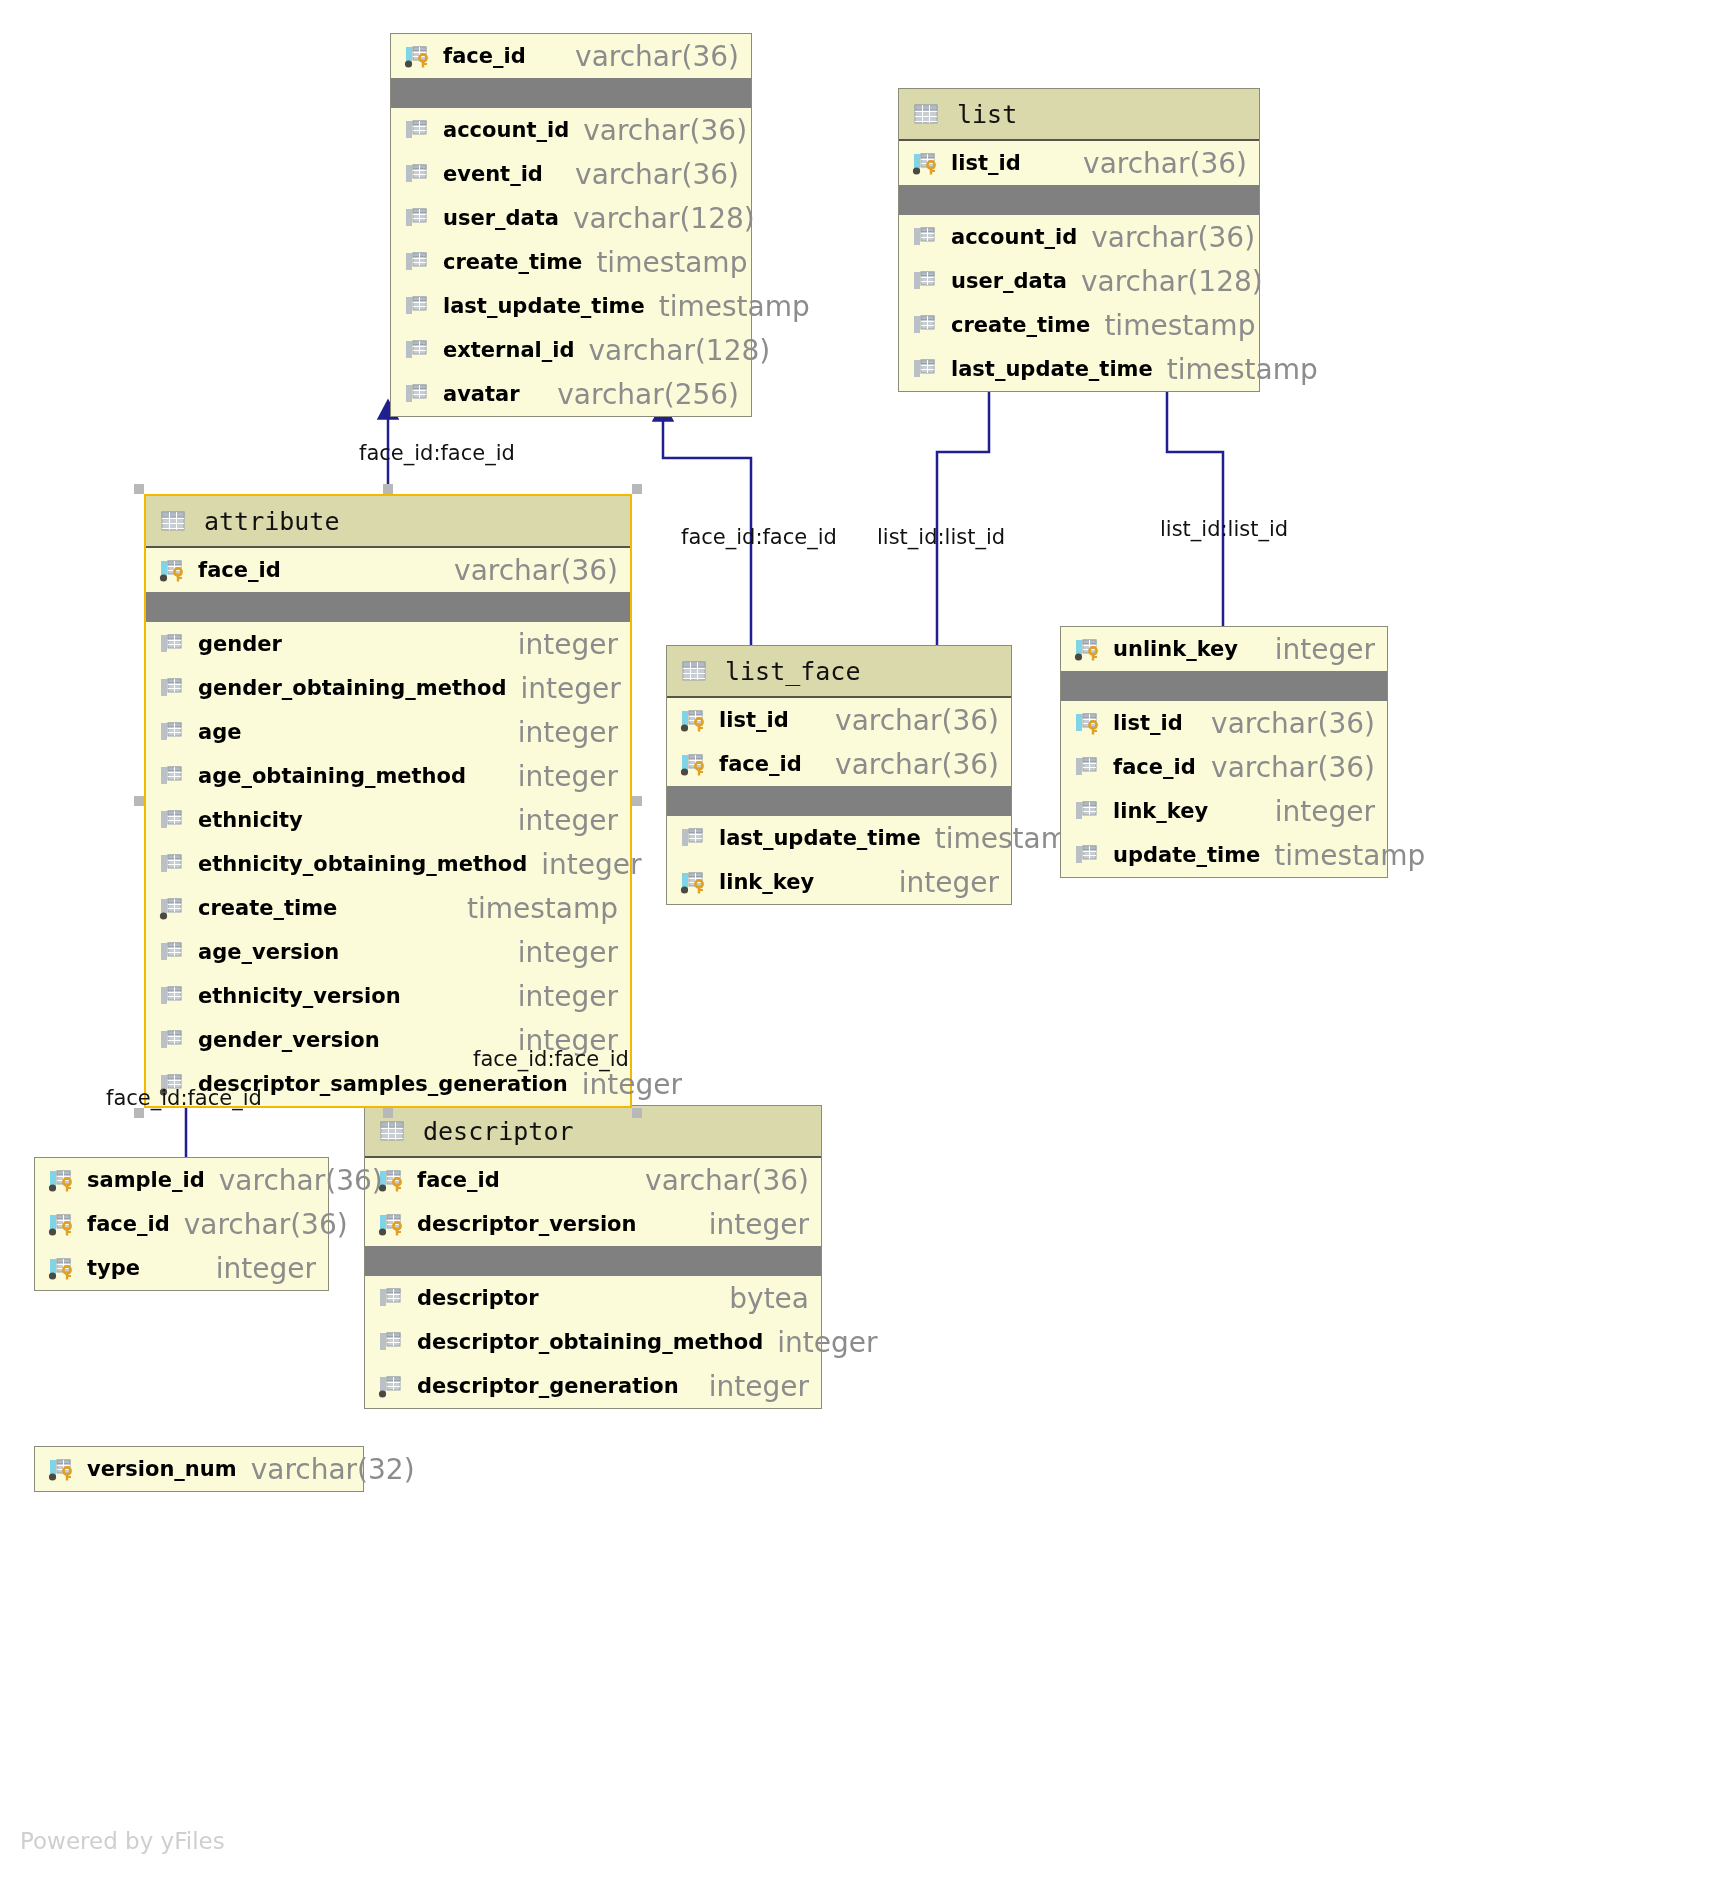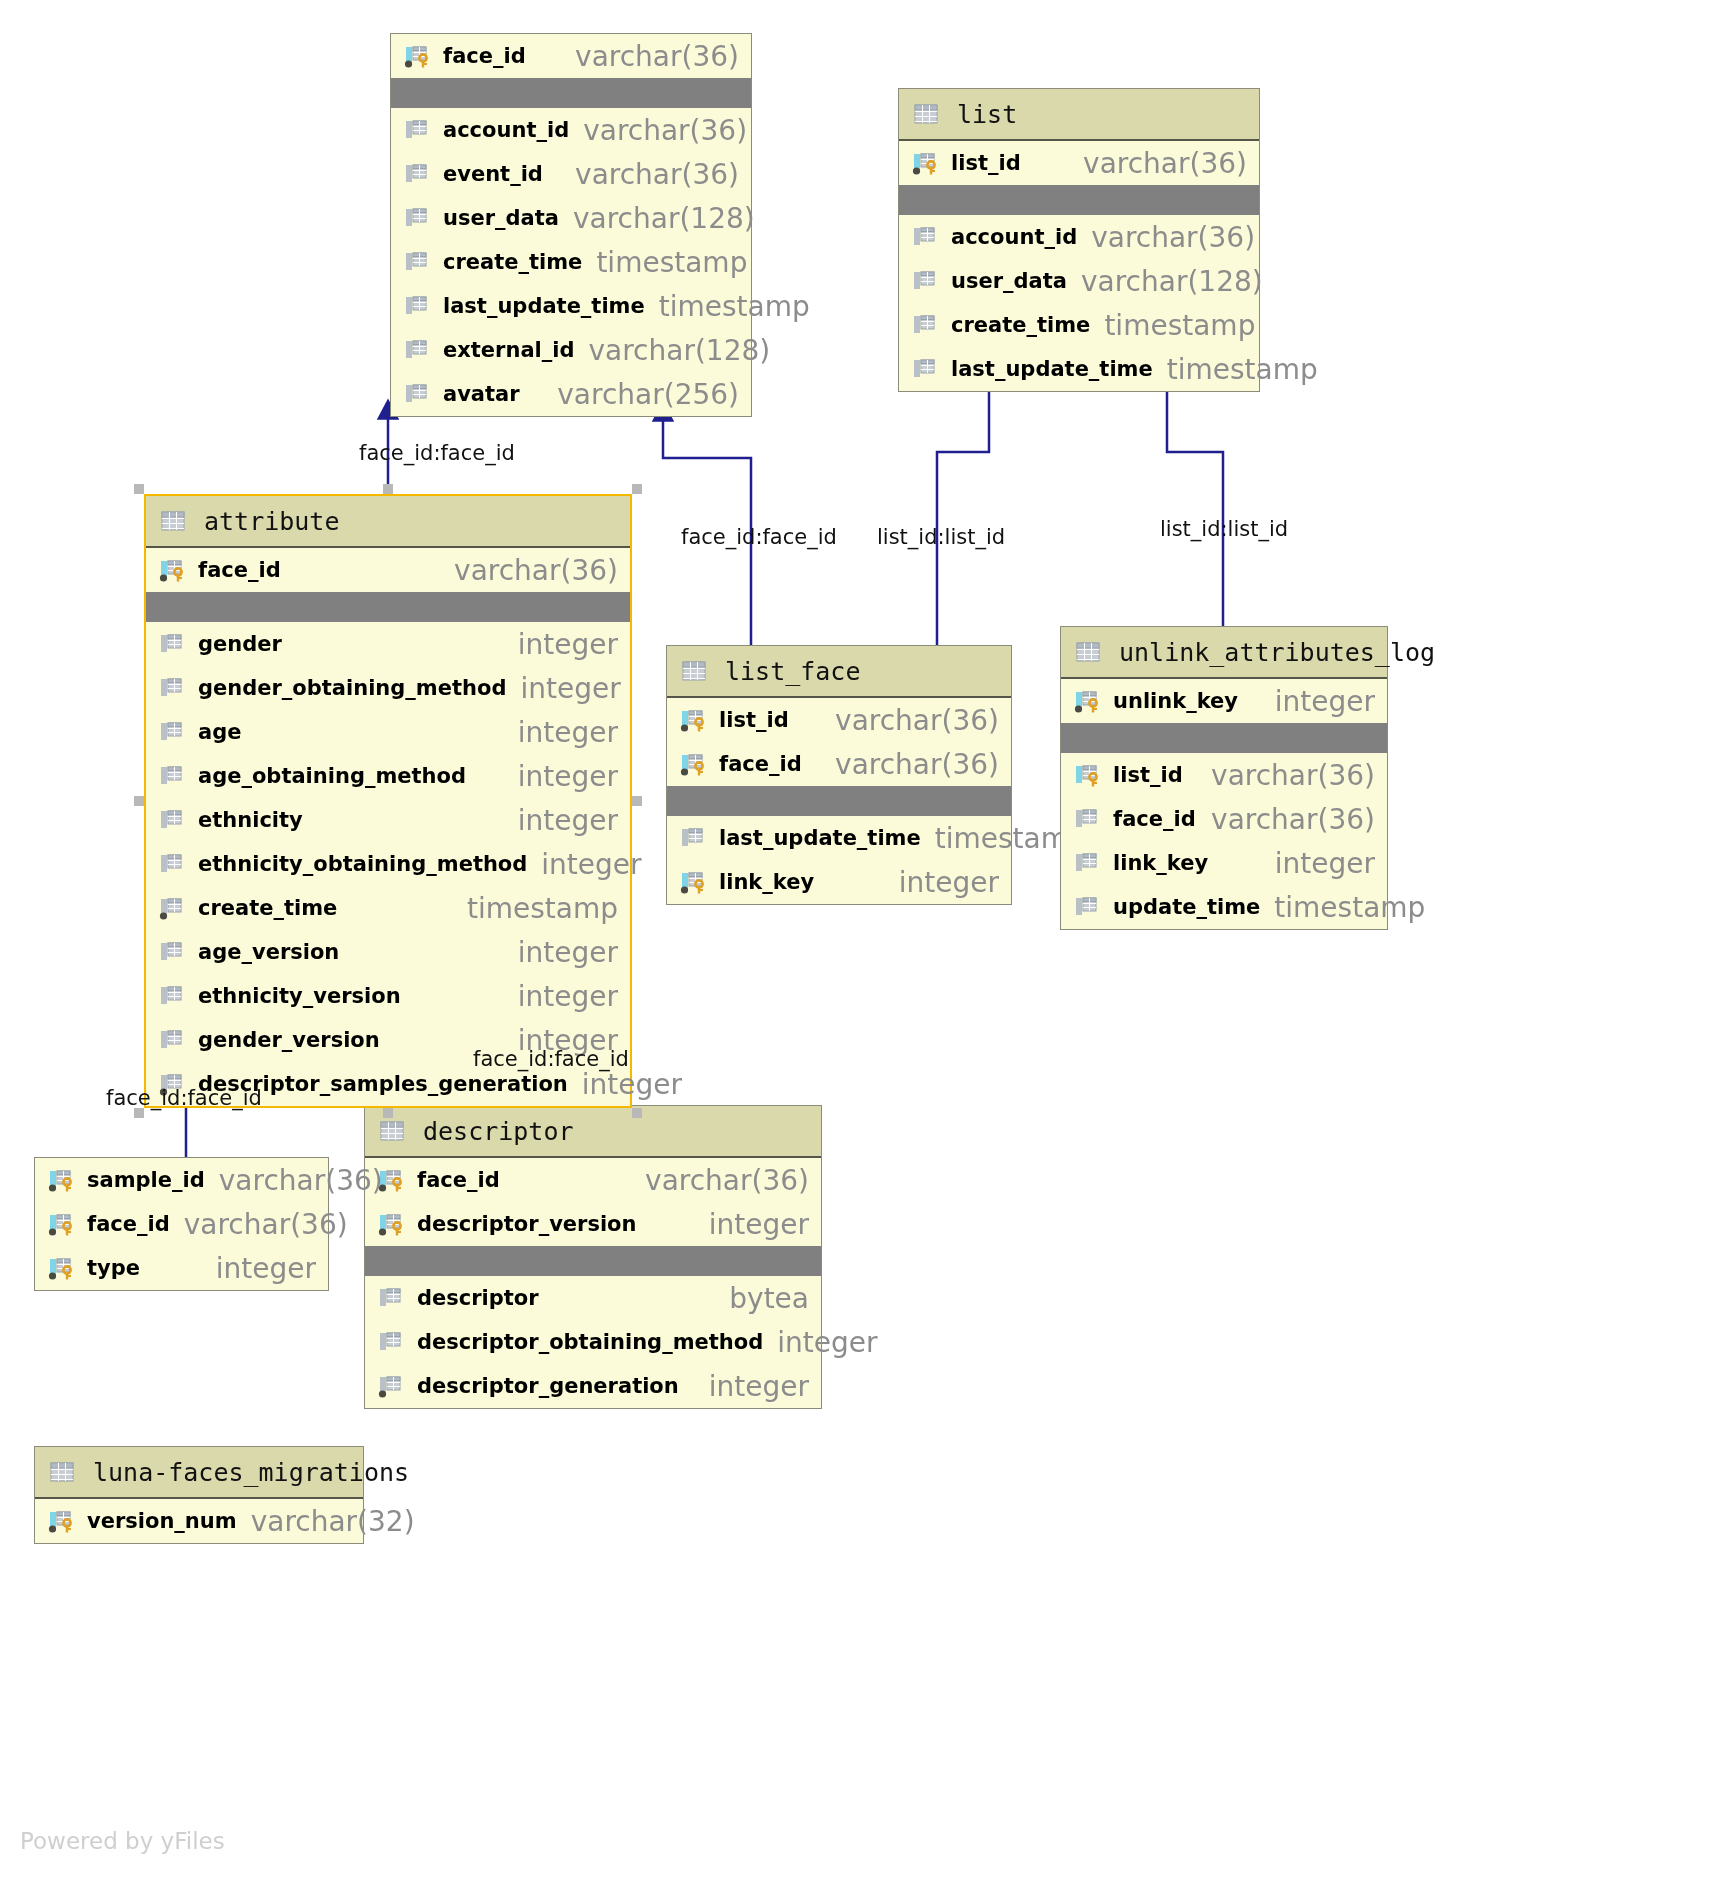--- a/index.html
+++ b/index.html
@@ -587,32 +587,20 @@
               <circle cx="20" cy="15" r="3.6" fill="none" stroke="#e0a024" stroke-width="2.6"></circle>
               <rect x="18.8" y="17.5" width="2.4" height="7" fill="#e0a024"></rect>
               <rect x="21" y="20" width="3" height="2" fill="#e0a024"></rect>
               <circle cx="5.5" cy="21" r="3.6" fill="#4a4a42"></circle>
             </svg></span>
           <span class="c-name">link_key</span>
           <span class="c-type">integer</span>
         </div>
       </div>
       <div class="node" style="left: 1060px; top: 626px; width: 328px;">
-        <div class="node-title">
-          <span class="t-icon"><svg width="30" height="26" viewBox="0 0 30 26">
-              <rect x="2" y="4" width="22" height="18" fill="#c8cdd4" stroke="#9aa3ad" stroke-width="1"></rect>
-              <rect x="2" y="4" width="22" height="5" fill="#b2bac3" stroke="#9aa3ad" stroke-width="1"></rect>
-              <rect x="2" y="10" width="22" height="1" fill="#ffffff"></rect>
-              <rect x="2" y="15" width="22" height="1" fill="#ffffff"></rect>
-              <rect x="2" y="20" width="22" height="1" fill="#ffffff"></rect>
-              <rect x="9" y="4" width="1" height="18" fill="#ffffff"></rect>
-              <rect x="16" y="4" width="1" height="18" fill="#ffffff"></rect>
-            </svg></span>
-          <span class="t-label">unlink_attributes_log</span>
-        </div>
         <div class="col">
           <span class="c-icon"><svg width="30" height="26" viewBox="0 0 30 26">
               <rect x="3" y="4" width="6" height="17" fill="#7fd4e8"></rect>
               <rect x="10" y="4" width="13" height="13" fill="#c8cdd4" stroke="#9aa3ad" stroke-width="1"></rect>
               <rect x="10" y="4" width="13" height="3.5" fill="#b2bac3" stroke="#9aa3ad" stroke-width="1"></rect>
               <rect x="10" y="9" width="13" height="1" fill="#ffffff"></rect>
               <rect x="10" y="13" width="13" height="1" fill="#ffffff"></rect>
               <rect x="16" y="4" width="1" height="13" fill="#ffffff"></rect>
               <circle cx="20" cy="15" r="3.6" fill="none" stroke="#e0a024" stroke-width="2.6"></circle>
               <rect x="18.8" y="17.5" width="2.4" height="7" fill="#e0a024"></rect>
@@ -803,32 +791,20 @@
               <circle cx="20" cy="15" r="3.6" fill="none" stroke="#e0a024" stroke-width="2.6"></circle>
               <rect x="18.8" y="17.5" width="2.4" height="7" fill="#e0a024"></rect>
               <rect x="21" y="20" width="3" height="2" fill="#e0a024"></rect>
               <circle cx="5.5" cy="21" r="3.6" fill="#4a4a42"></circle>
             </svg></span>
           <span class="c-name">type</span>
           <span class="c-type">integer</span>
         </div>
       </div>
       <div class="node" style="left: 34px; top: 1446px; width: 330px;">
-        <div class="node-title">
-          <span class="t-icon"><svg width="30" height="26" viewBox="0 0 30 26">
-              <rect x="2" y="4" width="22" height="18" fill="#c8cdd4" stroke="#9aa3ad" stroke-width="1"></rect>
-              <rect x="2" y="4" width="22" height="5" fill="#b2bac3" stroke="#9aa3ad" stroke-width="1"></rect>
-              <rect x="2" y="10" width="22" height="1" fill="#ffffff"></rect>
-              <rect x="2" y="15" width="22" height="1" fill="#ffffff"></rect>
-              <rect x="2" y="20" width="22" height="1" fill="#ffffff"></rect>
-              <rect x="9" y="4" width="1" height="18" fill="#ffffff"></rect>
-              <rect x="16" y="4" width="1" height="18" fill="#ffffff"></rect>
-            </svg></span>
-          <span class="t-label">luna-faces_migrations</span>
-        </div>
         <div class="col">
           <span class="c-icon"><svg width="30" height="26" viewBox="0 0 30 26">
               <rect x="3" y="4" width="6" height="17" fill="#7fd4e8"></rect>
               <rect x="10" y="4" width="13" height="13" fill="#c8cdd4" stroke="#9aa3ad" stroke-width="1"></rect>
               <rect x="10" y="4" width="13" height="3.5" fill="#b2bac3" stroke="#9aa3ad" stroke-width="1"></rect>
               <rect x="10" y="9" width="13" height="1" fill="#ffffff"></rect>
               <rect x="10" y="13" width="13" height="1" fill="#ffffff"></rect>
               <rect x="16" y="4" width="1" height="13" fill="#ffffff"></rect>
               <circle cx="20" cy="15" r="3.6" fill="none" stroke="#e0a024" stroke-width="2.6"></circle>
               <rect x="18.8" y="17.5" width="2.4" height="7" fill="#e0a024"></rect>

